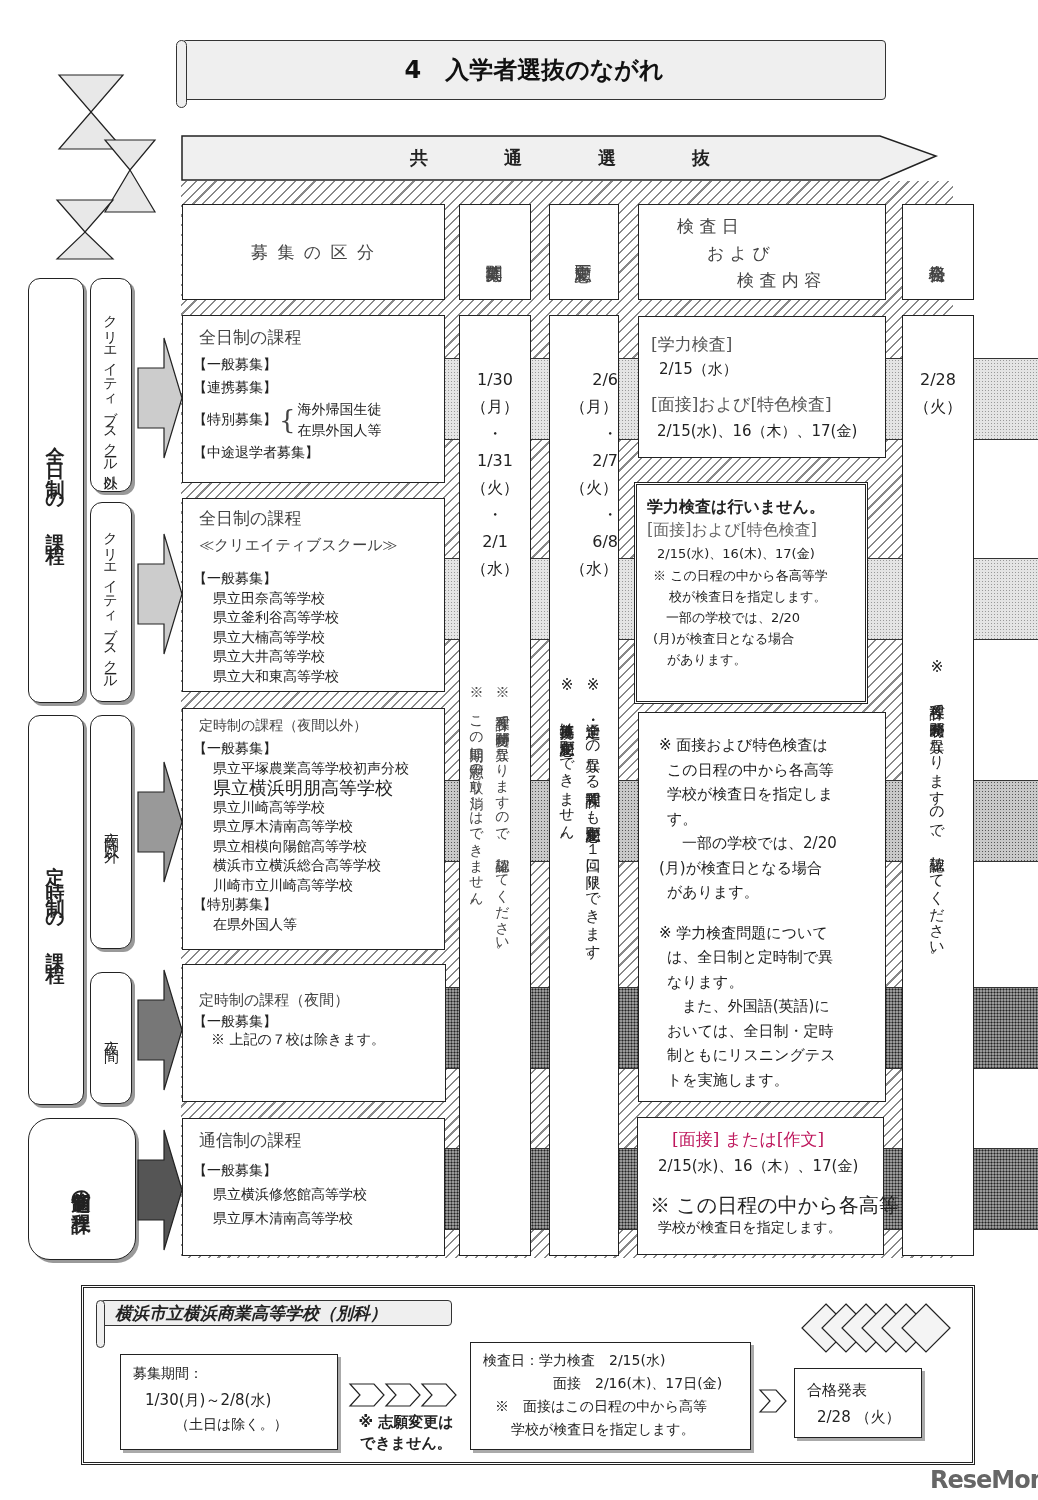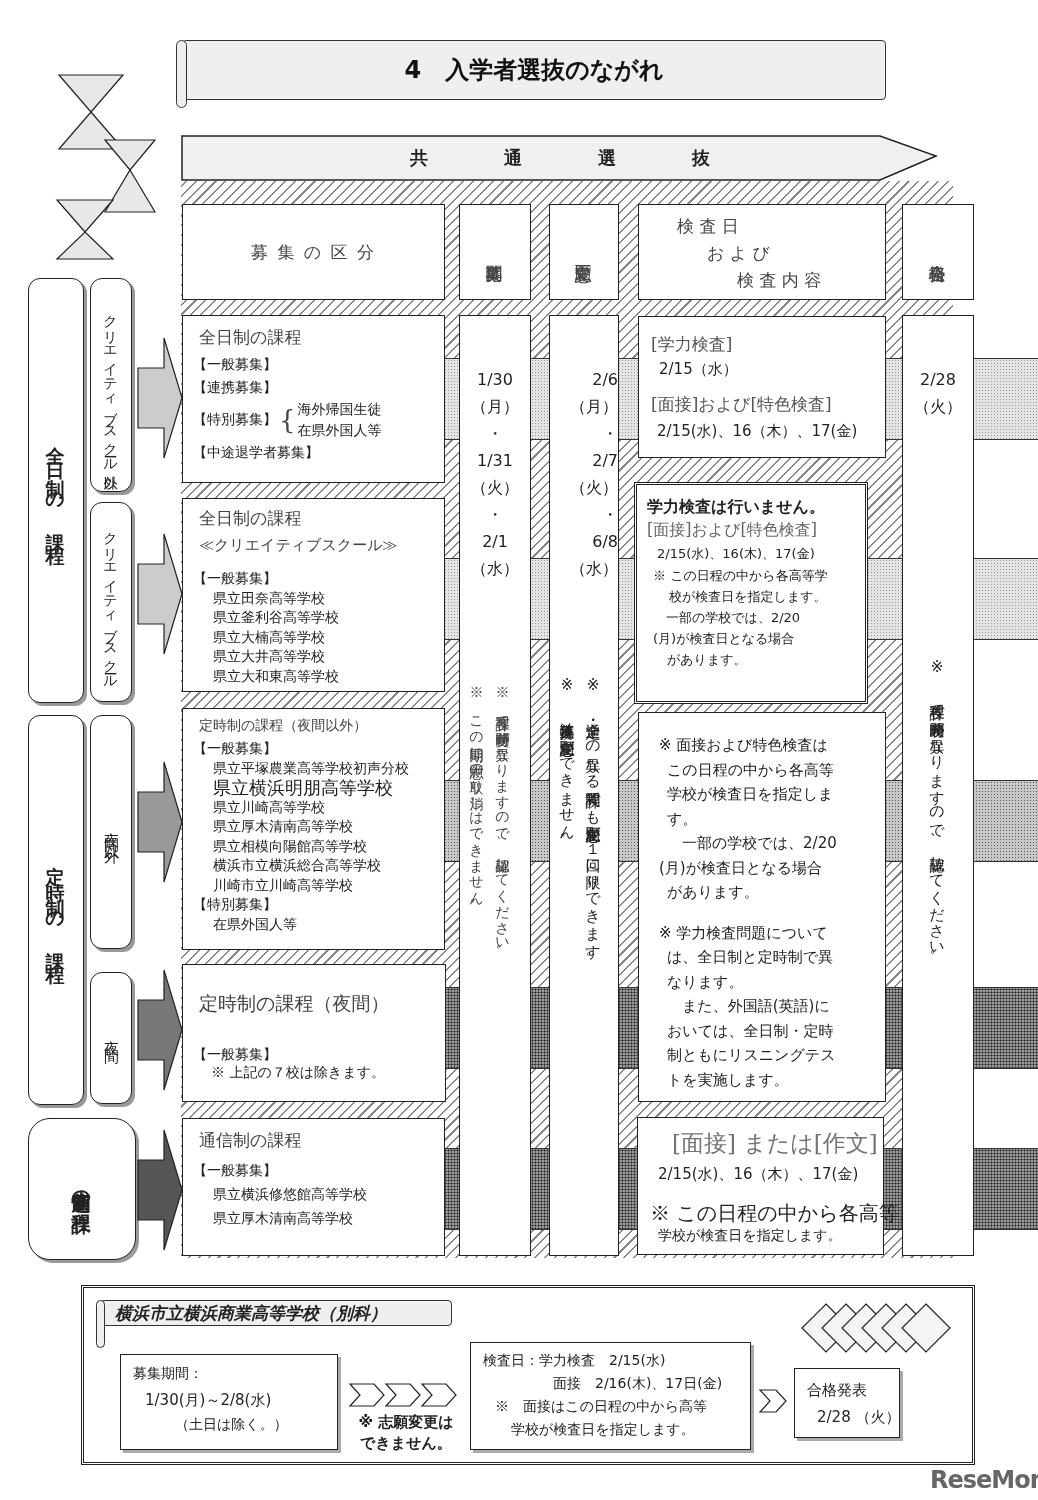--- a/index.html
+++ b/index.html
@@ -150,21 +150,21 @@
   <span class="line" style="font-size:14px;line-height:19.5px;padding-left:14px">県立川崎高等学校</span>
   <span class="line" style="font-size:14px;line-height:19.5px;padding-left:14px">県立厚木清南高等学校</span>
   <span class="line" style="font-size:14px;line-height:19.5px;padding-left:14px">県立相模向陽館高等学校</span>
   <span class="line" style="font-size:14px;line-height:19.5px;padding-left:14px">横浜市立横浜総合高等学校</span>
   <span class="line" style="font-size:14px;line-height:19.5px;padding-left:14px">川崎市立川崎高等学校</span>
   <span class="line" style="font-size:14px;line-height:19.5px;margin-left:-6px">【特別募集】</span>
   <span class="line" style="font-size:14px;line-height:19.5px;padding-left:14px">在県外国人等</span>
 </div>
 
 <div class="box" style="left:182px;top:964px;width:264px;height:138px;padding:26px 0 0 16px">
-  <span class="line" style="font-size:19px;color:#444;margin-bottom:28px">定時制の課程（夜間）</span>
+  <span class="line" style="font-size:15px;color:#444;margin-bottom:2px">定時制の課程（夜間）</span>
   <span class="line" style="font-size:14px;line-height:18px;margin-left:-6px">【一般募集】</span>
   <span class="line" style="font-size:14px;line-height:18px;padding-left:12px">※ 上記の７校は除きます。</span>
 </div>
 
 <div class="box" style="left:182px;top:1118px;width:263px;height:138px;padding:10px 0 0 16px">
   <span class="line" style="font-size:17px;color:#444;margin-bottom:6px">通信制の課程</span>
   <span class="line" style="font-size:14px;line-height:24px;margin-left:-6px">【一般募集】</span>
   <span class="line" style="font-size:14px;line-height:24px;padding-left:14px">県立横浜修悠館高等学校</span>
   <span class="line" style="font-size:14px;line-height:24px;padding-left:14px">県立厚木清南高等学校</span>
 </div>
@@ -235,21 +235,21 @@
   <span class="line">※ 学力検査問題について</span>
   <span class="line" style="padding-left:8px">は、全日制と定時制で異</span>
   <span class="line" style="padding-left:8px">なります。</span>
   <span class="line" style="padding-left:8px">　また、外国語(英語)に</span>
   <span class="line" style="padding-left:8px">おいては、全日制・定時</span>
   <span class="line" style="padding-left:8px">制ともにリスニングテス</span>
   <span class="line" style="padding-left:8px">トを実施します。</span>
 </div>
 
 <div class="box" style="left:637px;top:1117px;width:247px;height:138px;padding:10px 0 0 12px">
-  <span class="line" style="font-size:23px;color:#737373;padding-left:22px">[面接] または[作文]</span>
+  <span class="line" style="font-size:17px;color:#be185d;padding-left:22px">[面接] または[作文]</span>
   <span class="line sans" style="font-size:15px;padding-left:8px;margin-top:6px">2/15(水)、16（木）、17(金)</span>
   <span class="line" style="font-size:20px;margin-top:16px">※ この日程の中から各高等</span>
   <span class="line" style="font-size:14px;padding-left:8px">学校が検査日を指定します。</span>
 </div>
 
 <div class="box sans" style="left:902px;top:315px;width:72px;height:941px">
   <div style="text-align:center;font-size:16px;line-height:27px;padding-top:50px">
     <span class="line">2/28</span>
     <span class="line">（火）</span>
   </div>
@@ -297,18 +297,18 @@
   <span class="line sans">検査日：学力検査　2/15(水)</span>
   <span class="line sans" style="padding-left:70px">面接　2/16(木)、17日(金)</span>
   <span class="line" style="padding-left:12px">※　面接はこの日程の中から高等</span>
   <span class="line" style="padding-left:28px">学校が検査日を指定します。</span>
 </div>
 
 <svg class="abs" style="left:758px;top:1388px" width="30" height="26">
   <polygon points="2,2 18,2 28,13 18,24 2,24 12,13" fill="#fff" stroke="#222" stroke-width="1.2"></polygon>
 </svg>
 
-<div class="box sans" style="left:794px;top:1368px;width:106px;height:70px;box-shadow:3px 3px 0 #aaa;padding:8px 0 0 12px;font-size:15px;line-height:27px">
+<div class="box sans" style="left:794px;top:1368px;width:128px;height:70px;box-shadow:3px 3px 0 #aaa;padding:8px 0 0 12px;font-size:15px;line-height:27px">
   <span class="line" style="font-family:'DejaVu Serif',serif">合格発表</span>
   <span class="line" style="padding-left:10px">2/28 （火）</span>
 </div>
 
 <div class="abs label-bold" style="left:930px;top:1466px;font-size:24px;color:#666;letter-spacing:-1px">ReseMom</div>
 
 </body></html>

